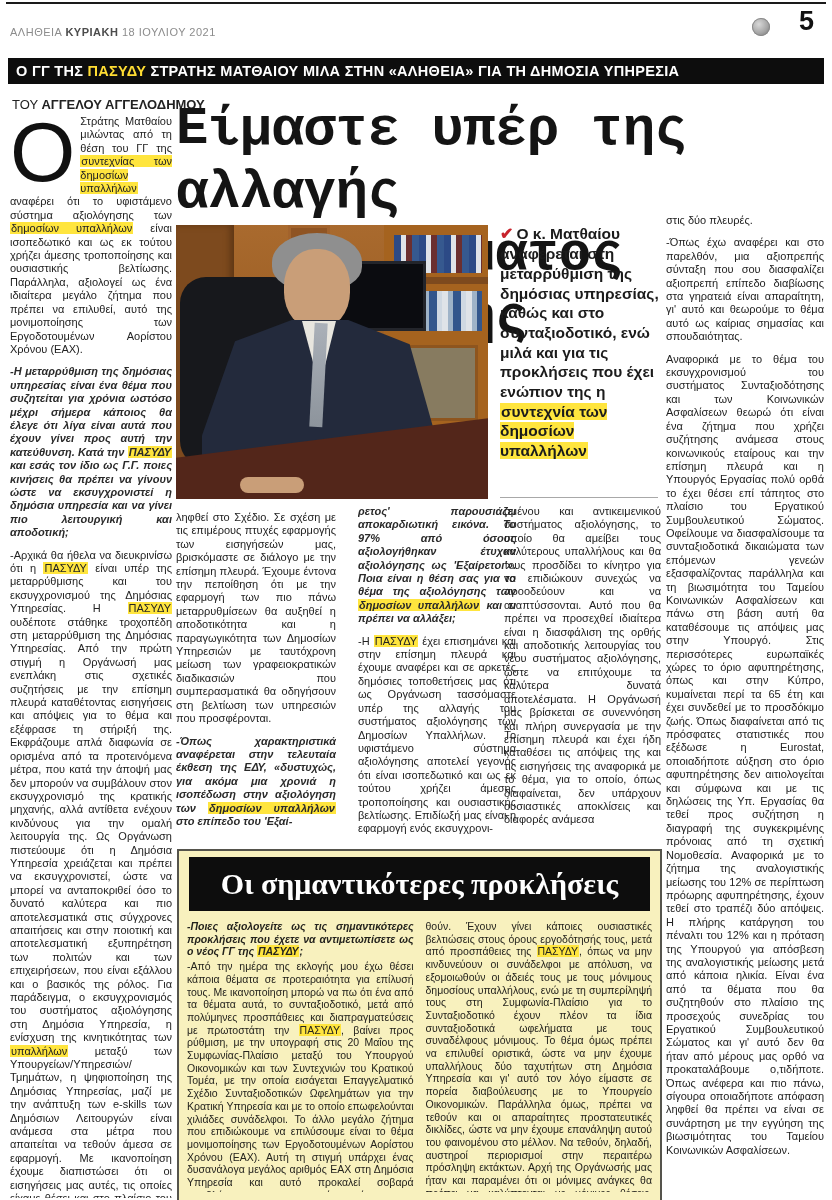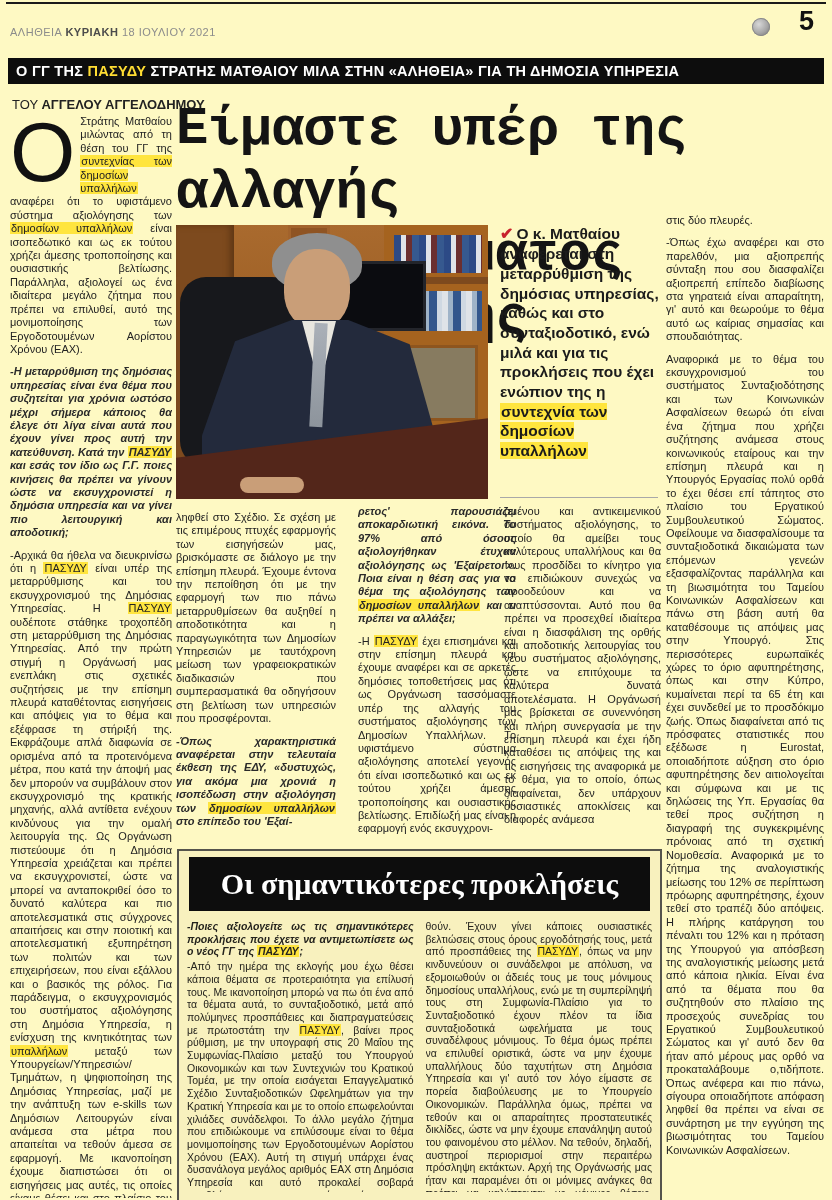--- a/index.html
+++ b/index.html
@@ -1,16 +1,16 @@
 <!DOCTYPE html>
 <html lang="el"><head>
 <meta charset="utf-8">
 <style>
   html,body{margin:0;padding:0;background:#e9e9e9;}
-  .page{position:relative;width:832px;height:1200px;background:#fef9c3;margin:0 auto;
+  .page{position:relative;width:832px;height:1200px;background:#ffffff;margin:0 auto;
         font-family:"Liberation Sans",sans-serif;color:#1c1c1c;overflow:hidden;}
   .abs{position:absolute;}
   
   .toprule{top:2px;left:6px;right:6px;height:2px;background:#1a1a1a;}
   .mast-left{top:26px;left:10px;font-size:11px;letter-spacing:.5px;color:#8c8c8c;}
   .mast-left b{color:#4c4c4c;}
   .section-title{top:8px;right:90px;font-size:31px;letter-spacing:3px;color:#a3343a;
                  font-family:"Liberation Sans",sans-serif;font-weight:400;}
   .seal{top:18px;right:62px;width:18px;height:18px;border-radius:50%;
         background:radial-gradient(circle at 38% 35%,#d8d8d8,#a5a5a5 55%,#787878 90%);

